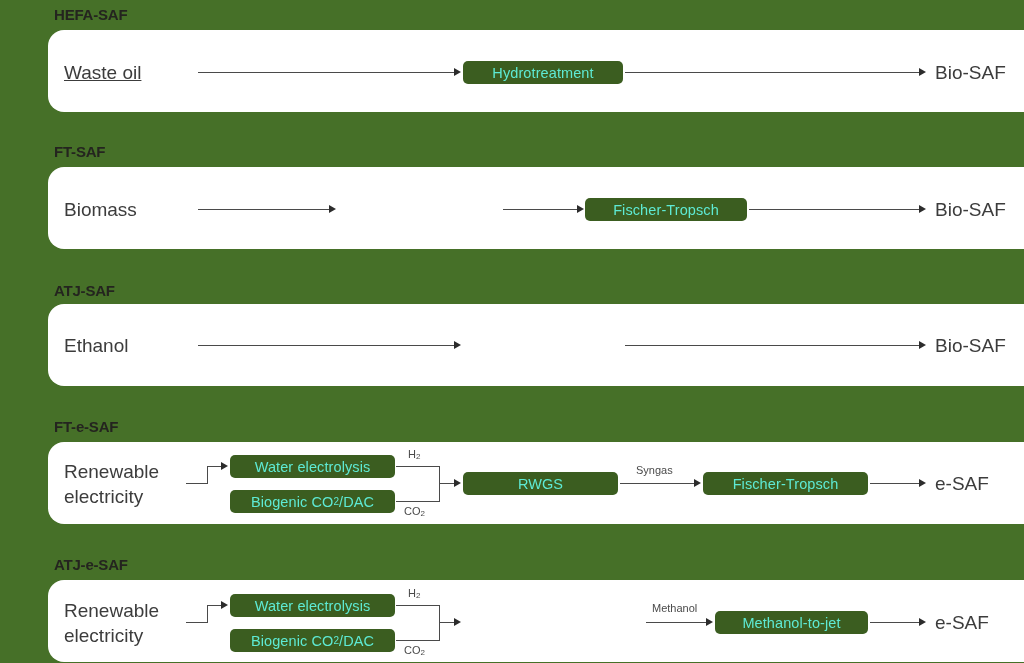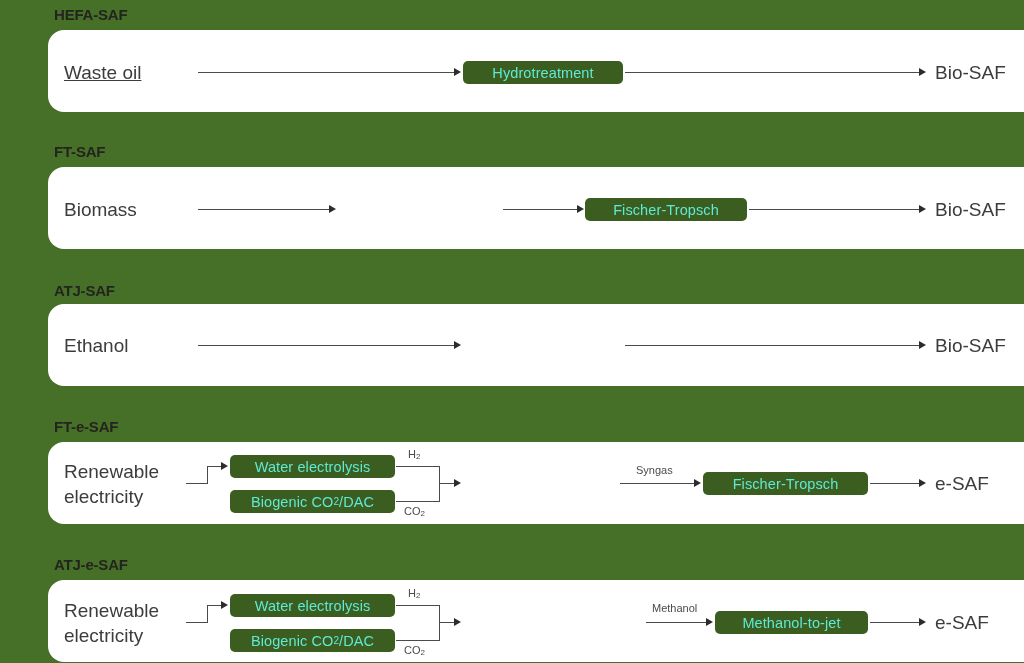--- a/index.html
+++ b/index.html
@@ -151,20 +151,21 @@
 
   <div class="line-h" style="left:356px; top:466px; width:44px;"></div>
   <div class="line-h" style="left:356px; top:501px; width:44px;"></div>
   <div class="line-v" style="left:399px; top:466px; height:36px;"></div>
   <div class="line-h" style="left:399px; top:483px; width:17px;"></div>
   <div class="arrow" style="left:414px; top:479px;"></div>
 
   <div class="stream" style="left:368px; top:448px;"><span>H</span><sub>2</sub></div>
   <div class="stream" style="left:364px; top:505px;"><span>CO</span><sub>2</sub></div>
 
+  <div class="pbox" style="left:423px; top:472px; width:155px; height:23px;">RWGS</div>
   <div class="line-h" style="left:580px; top:483px; width:77px;"></div>
   <div class="arrow" style="left:654px; top:479px;"></div>
   <div class="stream" style="left:596px; top:464px;">Syngas</div>
   <div class="pbox" style="left:663px; top:472px; width:165px; height:23px;">Fischer-Tropsch</div>
   <div class="line-h" style="left:830px; top:483px; width:52px;"></div>
   <div class="arrow" style="left:879px; top:479px;"></div>
   <div class="endlabel" style="left:895px; top:472px;">e-SAF</div>
 
   <div class="sec-title" style="top:556px;">ATJ-e-SAF</div>
   <div class="card" style="top:580px; height:82px;"></div>

